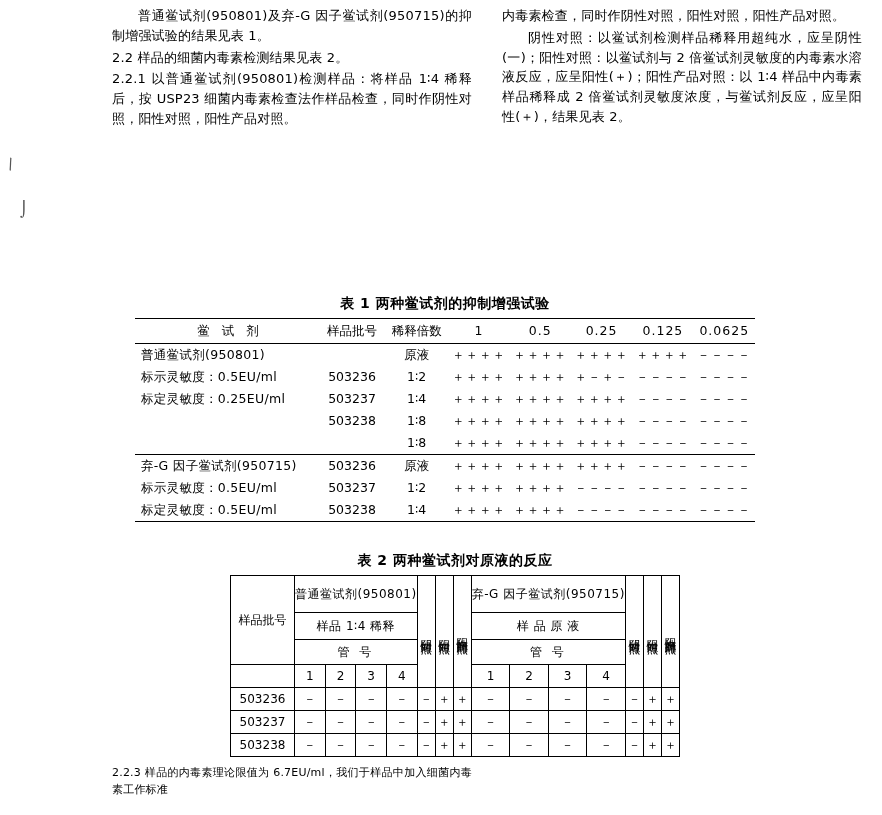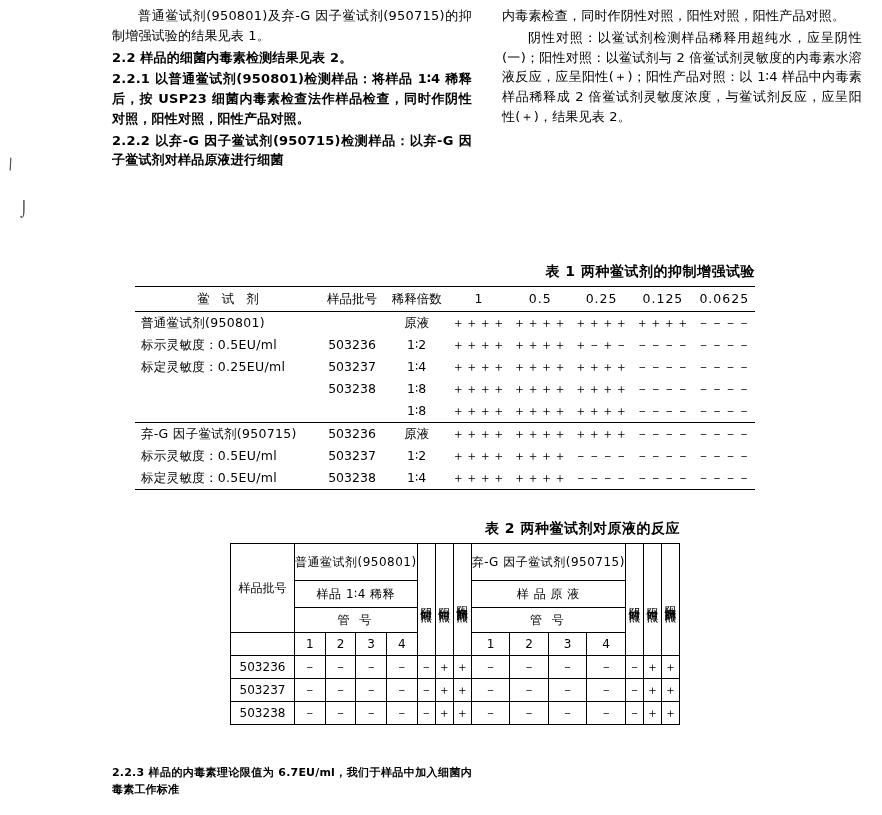--- a/index.html
+++ b/index.html
@@ -37,33 +37,34 @@
     margin: 0 0 2px 0;
     font-size: 13px;
     line-height: 1.52;
     text-align: justify;
     letter-spacing: 0.2px;
   }
   .col p.indent {
     text-indent: 2em;
   }
   .bold {
-    font-weight: bold;
+    font-weight: normal;
   }
 
   
   .table-block {
     position: absolute;
   }
   .tbl-caption {
     font-size: 14px;
     font-weight: bold;
-    text-align: right;
+    text-align: center;
     margin-bottom: 5px;
     letter-spacing: 0.5px;
+    margin-top: 32px;
   }
   table {
     border-collapse: collapse;
     font-size: 12.5px;
   }
   td, th {
     padding: 0;
     font-weight: normal;
     text-align: center;
     white-space: nowrap;
@@ -183,21 +184,20 @@
 <div class="page">
 
   <div class="mark" style="left:8px; top:155px; transform:rotate(20deg);">\</div>
   <div class="mark" style="left:20px; top:200px;">⌡</div>
 
   <div class="cols">
     <div class="col">
       <p class="indent">普通鲎试剂(950801)及弃-G 因子鲎试剂(950715)的抑制增强试验的结果见表 1。</p>
       <p class="bold">2.2 样品的细菌内毒素检测结果见表 2。</p>
       <p class="bold">2.2.1 以普通鲎试剂(950801)检测样品：将样品 1∶4 稀释后，按 USP23 细菌内毒素检查法作样品检查，同时作阴性对照，阳性对照，阳性产品对照。</p>
-      <p class="bold">2.2.2 以弃-G 因子鲎试剂(950715)检测样品：以弃-G 因子鲎试剂对样品原液进行细菌</p>
     </div>
     <div class="col">
       <p>内毒素检查，同时作阴性对照，阳性对照，阳性产品对照。</p>
       <p class="indent">阴性对照：以鲎试剂检测样品稀释用超纯水，应呈阴性(一)；阳性对照：以鲎试剂与 2 倍鲎试剂灵敏度的内毒素水溶液反应，应呈阳性(＋)；阳性产品对照：以 1∶4 样品中内毒素样品稀释成 2 倍鲎试剂灵敏度浓度，与鲎试剂反应，应呈阳性(＋)，结果见表 2。</p>
     </div>
   </div>
 
   <div class="table-block" id="table1-block">
     <div class="tbl-caption">表 1  两种鲎试剂的抑制增强试验</div>
     <table id="t1">

